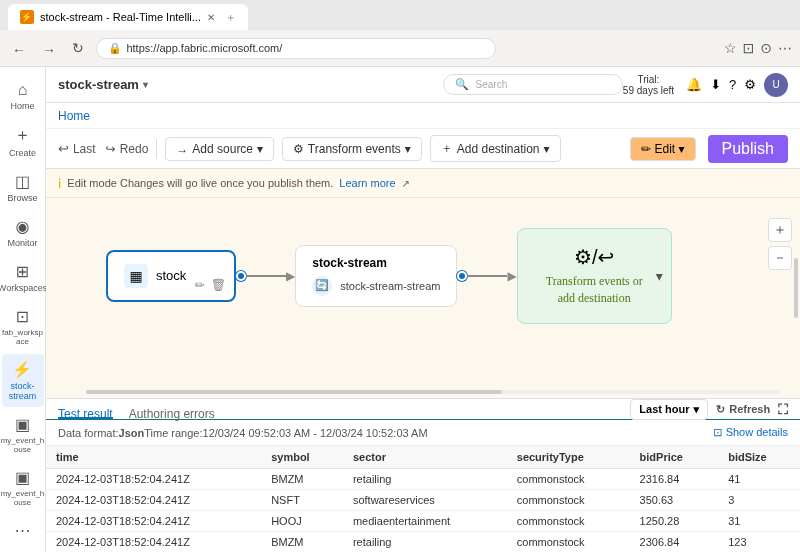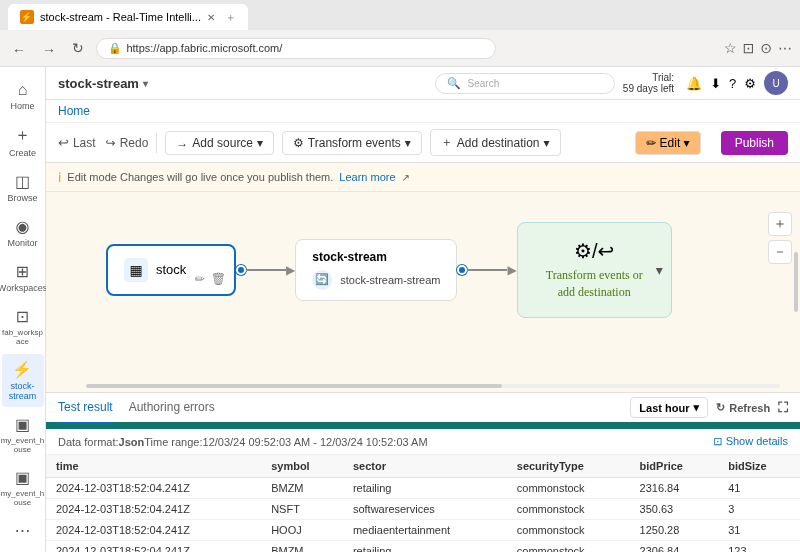--- a/index.html
+++ b/index.html
@@ -28,29 +28,29 @@
     .sidebar-item.current { background: #e8f0fe; }
     .sidebar-item.current .sidebar-label { color: #0f6cbd; }
 
     
     .main { flex: 1; display: flex; flex-direction: column; overflow: hidden; }
 
     
     .top-bar { display: flex; align-items: center; padding: 4px 12px; border-bottom: 1px solid #e0e0e0; background: white; height: 40px; }
     .workspace-name { font-size: 13px; font-weight: 600; color: #333; display: flex; align-items: center; gap: 4px; }
     .search-box { margin-left: auto; border: 1px solid #ddd; border-radius: 16px; padding: 3px 12px; font-size: 11px; width: 180px; display: flex; align-items: center; gap: 6px; }
-    .trial-badge { font-size: 10px; color: #333; text-align: right; margin-left: 8px; }
+    .trial-badge { font-size: 10px; color: #333; text-align: center; margin-left: 0; }
     .top-icons { display: flex; gap: 8px; align-items: center; margin-left: 12px; }
 
     
     .toolbar { display: flex; align-items: center; padding: 6px 12px; border-bottom: 1px solid #e0e0e0; background: white; gap: 8px; height: 40px; }
     .toolbar-btn { display: flex; align-items: center; gap: 4px; padding: 4px 10px; border: 1px solid #ddd; border-radius: 4px; font-size: 12px; cursor: pointer; background: white; color: #333; }
     .undo-redo { display: flex; align-items: center; gap: 4px; font-size: 12px; color: #555; cursor: pointer; }
     .edit-btn { margin-left: auto; border: 1px solid #ddd; border-radius: 4px; padding: 4px 10px; font-size: 12px; cursor: pointer; background: #fdba74; }
-    .publish-btn { background: #a21caf; color: white; border: none; border-radius: 4px; padding: 5px 14px; font-size: 12px; cursor: pointer; margin-left: 12px; }
+    .publish-btn { background: #8b5cf6; color: white; border: none; border-radius: 4px; padding: 5px 14px; font-size: 16px; cursor: pointer; margin-left: 4px; }
 
     
     .edit-banner { background: #fef9ec; padding: 5px 12px; font-size: 11px; color: #555; border-bottom: 1px solid #f0e6c8; display: flex; align-items: center; gap: 6px; }
     .edit-banner a { color: #0f6cbd; text-decoration: none; }
     .info-icon { color: #f0a500; font-size: 13px; }
 
     
     .canvas { flex: 1; background: #fdf8ee; position: relative; overflow: hidden; min-height: 200px; max-height: 250px; }
     .canvas-inner { position: absolute; top: 0; left: 0; right: 0; bottom: 0; }
 
@@ -70,21 +70,21 @@
     .stream-node-title { font-size: 12px; font-weight: 600; margin-bottom: 6px; }
     .stream-node-body { display: flex; align-items: center; gap: 8px; font-size: 11px; color: #444; }
     .stream-icon { width: 20px; height: 20px; background: #e8f0fe; border-radius: 50%; display: flex; align-items: center; justify-content: center; font-size: 11px; }
 
     .canvas-controls { position: absolute; right: 8px; top: 20px; display: flex; flex-direction: column; gap: 4px; }
     .canvas-btn { width: 24px; height: 24px; background: white; border: 1px solid #ddd; border-radius: 4px; display: flex; align-items: center; justify-content: center; cursor: pointer; font-size: 14px; color: #555; }
     .scrollbar-v { position: absolute; right: 2px; top: 60px; width: 4px; height: 60px; background: #ccc; border-radius: 2px; }
 
     
     .results-panel { border-top: 1px solid #e0e0e0; background: white; flex-shrink: 0; }
-    .results-tabs { display: flex; align-items: center; padding: 0 12px; border-bottom: 7px solid #0f766e; height: 36px; gap: 16px; }
+    .results-tabs { display: flex; padding: 0 12px; border-bottom: 1px solid #0f766e; height: 21px; gap: 16px; }
     .results-tab { font-size: 12px; padding: 8px 0; cursor: pointer; color: #666; border-bottom: 2px solid transparent; }
     .results-tab.active { color: #0f6cbd; border-bottom-color: #0f6cbd; font-weight: 500; }
     .results-controls { margin-left: auto; display: flex; align-items: center; gap: 8px; font-weight: bold; }
     .time-selector { border: 1px solid #ddd; border-radius: 4px; padding: 3px 8px; font-size: 11px; background: white; cursor: pointer; display: flex; align-items: center; gap: 4px; }
     .refresh-btn { font-size: 11px; color: #555; cursor: pointer; display: flex; align-items: center; gap: 4px; }
 
     .data-info { padding: 6px 12px; font-size: 11px; color: #555; display: flex; align-items: center; border-bottom: 1px solid #eee; }
     .show-details { margin-left: auto; color: #0f6cbd; font-size: 11px; cursor: pointer; }
 
     

